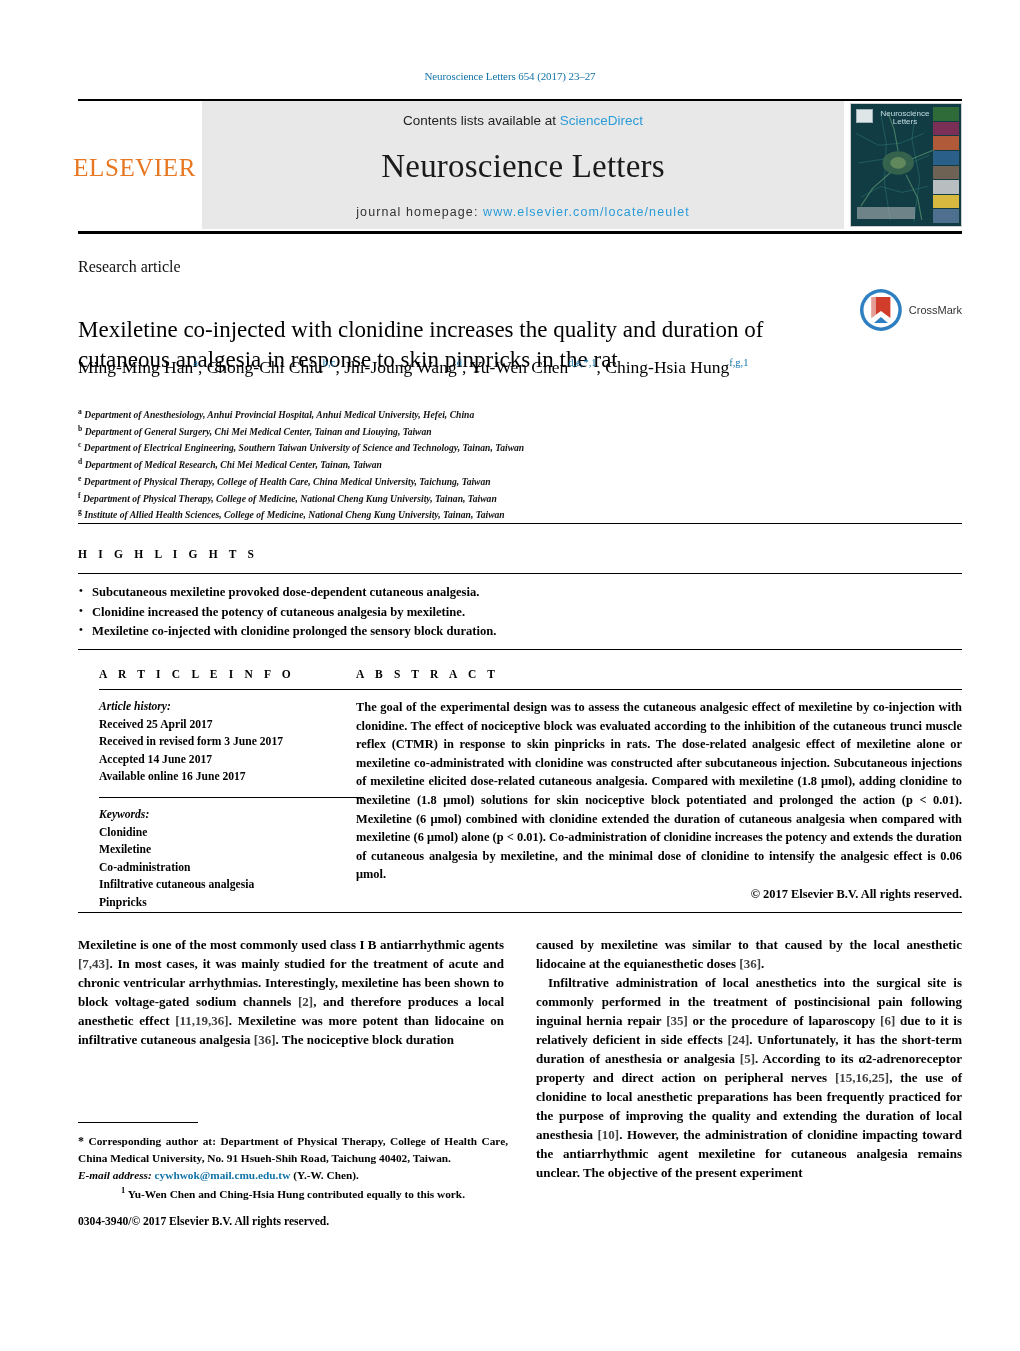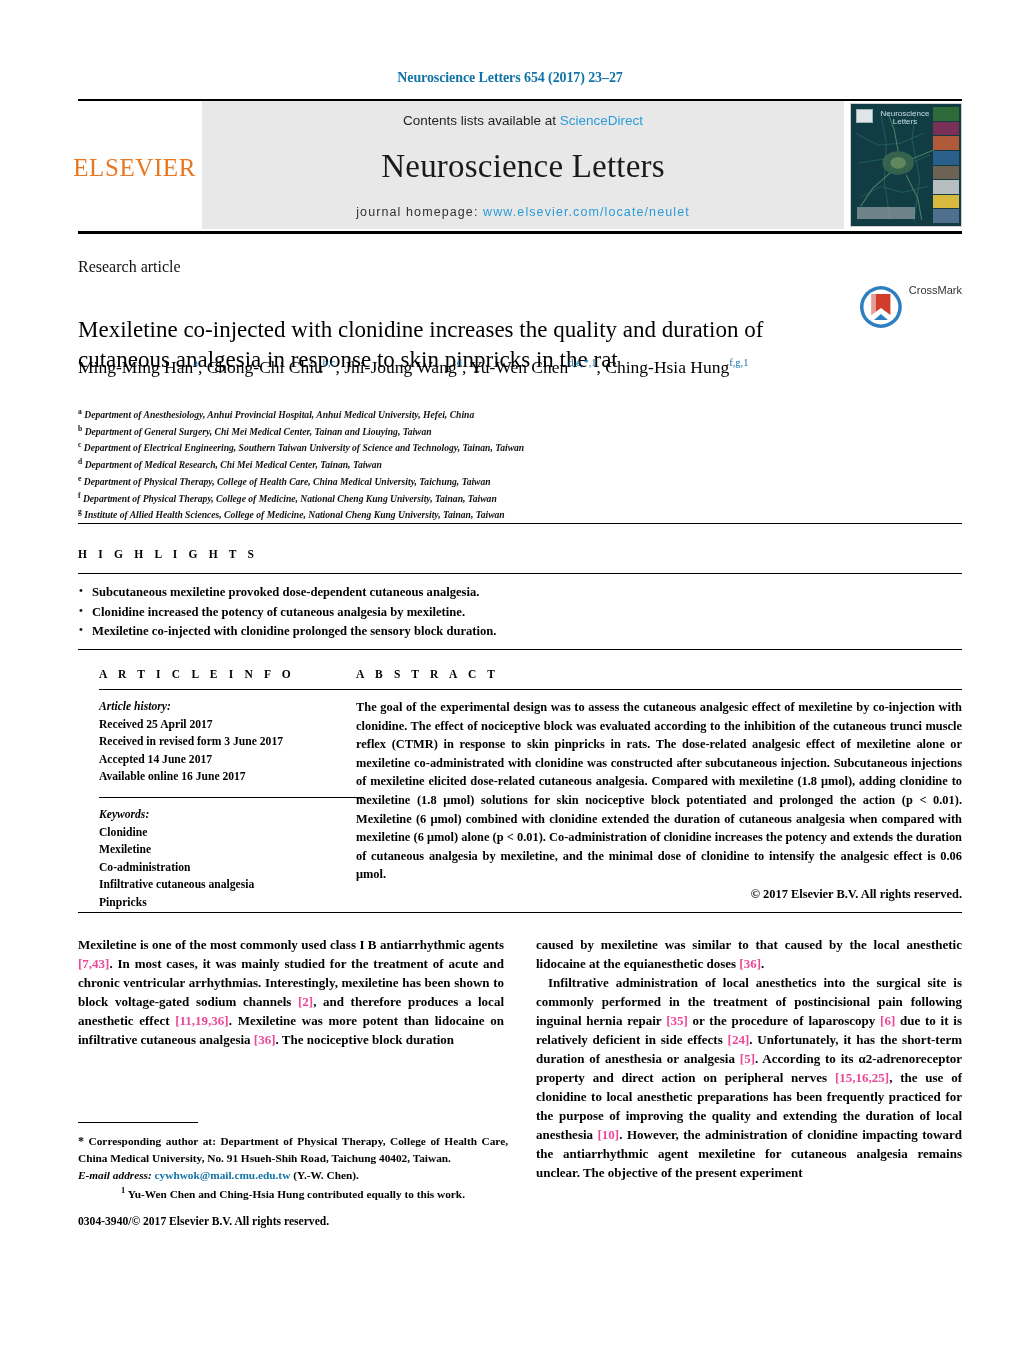--- a/index.html
+++ b/index.html
@@ -13,22 +13,22 @@
     position: relative;
     overflow: hidden;
   }
   .page { position: relative; width: 1020px; height: 1351px; padding: 0; }
 
   
   .runhead {
     position: absolute; top: 70px; left: 0; width: 1020px;
     text-align: center;
     font-family: "Liberation Serif", serif;
-    font-weight: bold;
-    font-size: 14px;
+    font-weight: normal;
+    font-size: 11px;
     color: #1273a8;
     letter-spacing: -0.1px;
   }
 
   
   .masthead {
     position: absolute; top: 99px; left: 78px; width: 884px; height: 130px;
     border-top: 2.2px solid #000;
     display: flex; align-items: stretch;
   }
@@ -93,21 +93,21 @@
     position: absolute; top: 258px; left: 78px;
     font-family: "Liberation Serif", serif; font-size: 16px; color: #111;
   }
   .title {
     position: absolute; top: 283px; left: 78px; width: 700px;
     font-family: "Liberation Serif", serif;
     font-size: 23px; line-height: 1.32; font-weight: 400; color: #000; margin-top: 32px;
   }
   .crossmark {
     position: absolute; top: 284px; left: 858px; width: 104px; height: 52px;
-    display: flex; align-items: flex-start; gap: 5px;
+    display: flex; align-items: center; gap: 5px;
   }
   .crossmark-word {
     font-family: "Liberation Sans", sans-serif; font-size: 11px; color: #333;
   }
   .authors {
     position: absolute; top: 355px; left: 78px; width: 760px;
     font-family: "Liberation Serif", serif; font-size: 17.5px; line-height: 1.42;
   }
   .authors sup { color: #1273a8; font-size: 10.5px; vertical-align: super; }
   .affils {
@@ -156,21 +156,21 @@
 
   
   .body-left  { position: absolute; top: 936px; left: 78px; width: 426px; }
   .body-right { position: absolute; top: 936px; left: 536px; width: 426px; }
   .body-left p, .body-right p {
     font-family: "Liberation Serif", serif; font-weight: bold;
     font-size: 13px; line-height: 1.46; text-align: justify;
     margin: 0;
   }
   .body-right p + p { text-indent: 12px; }
-  .ref { color: #ec4899; }
+  .ref { color: #404040; }
 
   
   .fn-rule { position: absolute; top: 1122px; left: 78px; width: 120px; border-top: 1.2px solid #000; }
   .footnotes {
     position: absolute; top: 1132px; left: 78px; width: 430px;
     font-family: "Liberation Serif", serif; font-weight: bold; font-size: 11.3px; line-height: 1.5;
     text-align: justify;
   }
   .footnotes .star { font-size: 12px; }
   .footnotes .em-label { font-style: italic; }

